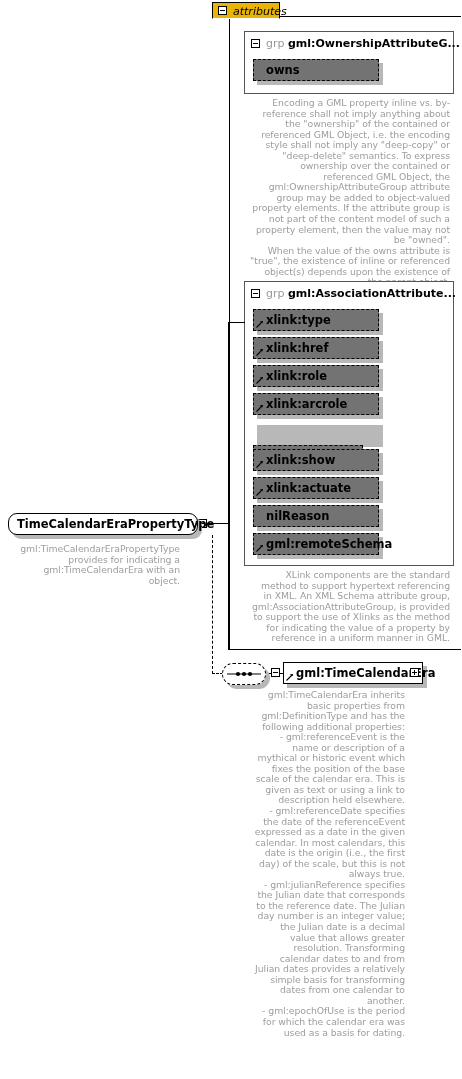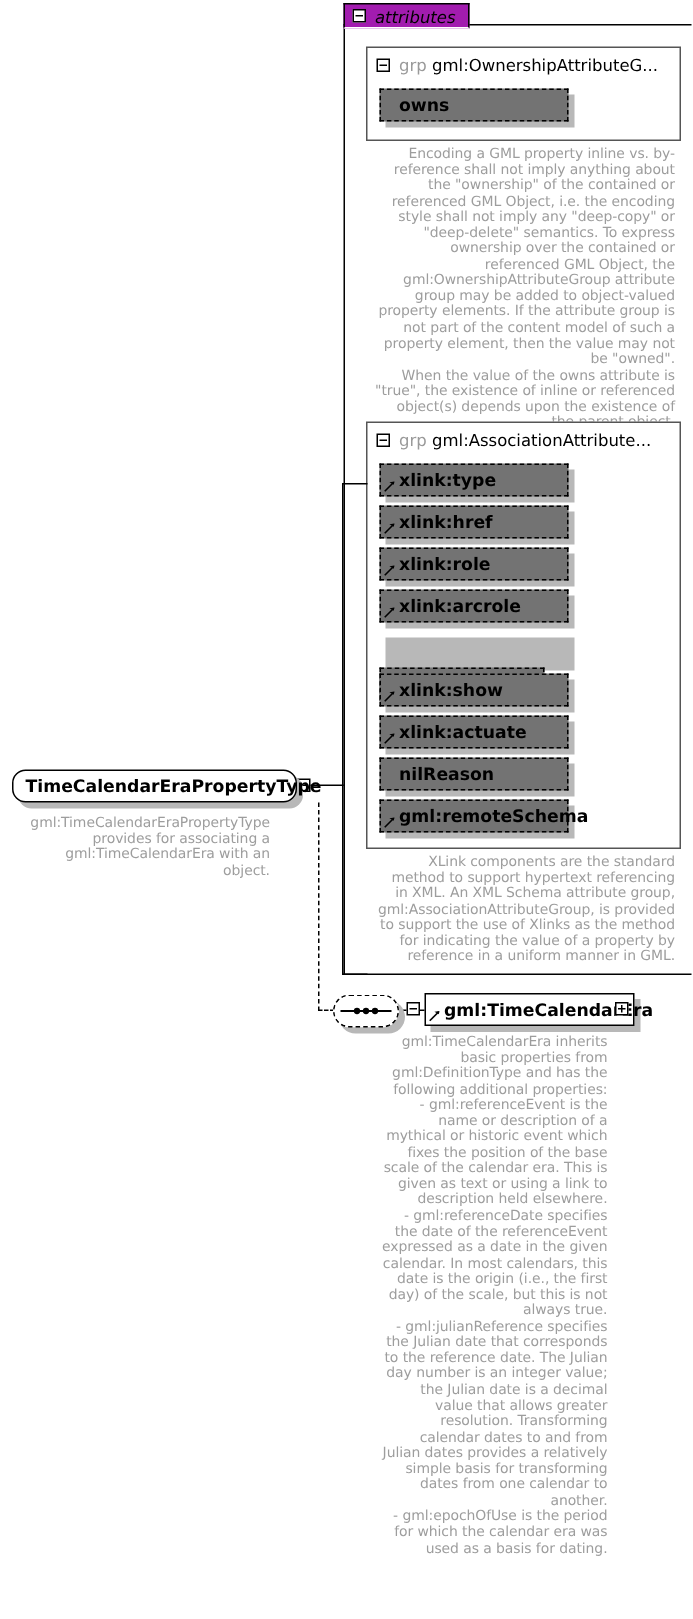--- a/index.html
+++ b/index.html
@@ -64,28 +64,28 @@
     top: 16px;
     width: 232px;
     height: 634px;
     border: 1px solid #000;
     border-right: none;
     box-sizing: border-box;
     background: #fff;
   }
   #attributes-tab {
     position: absolute;
-    left: 229px;
+    left: 212px;
     top: 2px;
-    width: 84px;
+    width: 68px;
     height: 17px;
     border: 1px solid #000;
     border-bottom: 1px solid #fff;
     box-sizing: border-box;
-    background: #a21caf;
+    background: #eab308;
     z-index: 3;
   }
   #attributes-tab .tab-label {
     position: absolute;
     left: 20px;
     top: 2px;
     font-style: italic;
     font-size: 11px;
     color: #000;
     white-space: nowrap;
@@ -105,21 +105,21 @@
     top: 5px;
     white-space: nowrap;
     font-size: 11px;
   }
   .group-head .grp-kw {
     color: #9a9a9a;
     font-weight: normal;
   }
   .group-head .grp-name {
     color: #000;
-    font-weight: normal;
+    font-weight: bold;
   }
   .group-box > .toggle { left: 6px; top: 7px; }
 
   
   .attr-box {
     position: absolute;
     height: 22px;
     border: 1px dashed #000;
     background: #737373;
     box-sizing: border-box;
@@ -359,21 +359,21 @@
 </div>
 
 <div class="desc" style="left:250px; top:570px; width:200px;">XLink components are the standard method to support hypertext referencing in XML. An XML Schema attribute group, gml:AssociationAttributeGroup, is provided to support the use of Xlinks as the method for indicating the value of a property by reference in a uniform manner in GML.</div>
 
 <div id="type-box-shadow"></div>
 <div id="type-box">
   <span class="tb-label">TimeCalendarEraPropertyType</span>
 </div>
 <span class="toggle" style="left:198px; top:519px;"></span>
 
-<div class="desc" style="left:10px; top:544px; width:170px;">gml:TimeCalendarEraPropertyType provides for associating a gml:TimeCalendarEra with an object.</div>
+<div class="desc" style="left:10px; top:544px; width:170px;">gml:TimeCalendarEraPropertyType provides for indicating a gml:TimeCalendarEra with an object.</div>
 
 <div class="line hline" style="left:207px; top:523px; width:22px;"></div>
 <div class="line vline" style="left:228px; top:322px; height:202px;"></div>
 <div class="line hline" style="left:228px; top:322px; width:17px;"></div>
 
 <div class="line vline" style="left:228px; top:523px; height:127px;"></div>
 <div class="line hline" style="left:228px; top:649px; width:17px;"></div>
 
 <div class="dline-v" style="left:212px; top:535px; height:139px;"></div>
 <div class="dline-h" style="left:212px; top:673px; width:11px;"></div>

